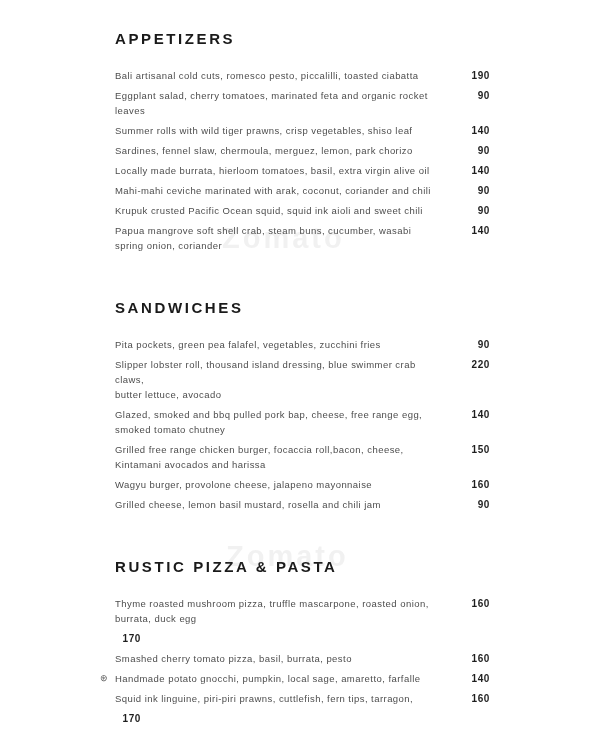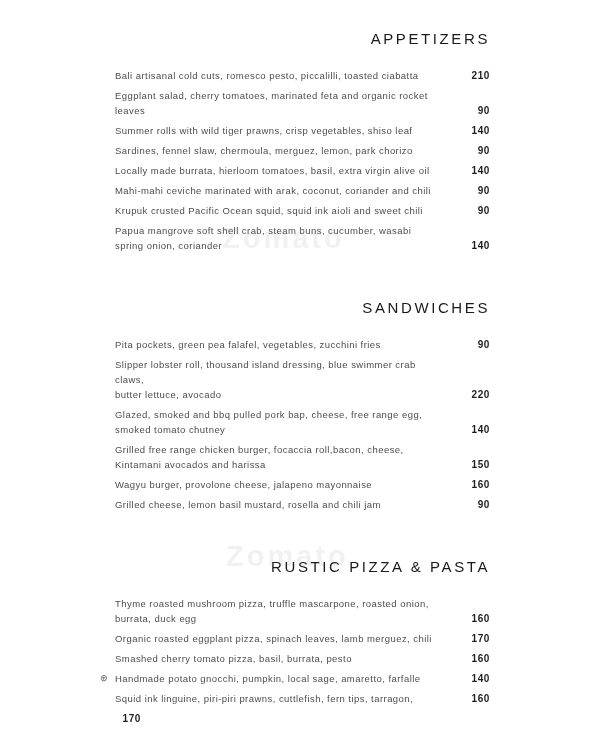--- a/index.html
+++ b/index.html
@@ -23,31 +23,30 @@
     color: rgba(120,120,120,0.10);
     filter: blur(0.6px);
     user-select: none;
     pointer-events: none;
   }
   .watermark.w1 { left: 222px; top: 222px; }
   .watermark.w2 { left: 226px; top: 540px; }
   .section + .section { margin-top: 46px; }
   .section-title {
     font-size: 15px;
-    font-weight: normal;
+    font-weight: bold;
     letter-spacing: 2.6px;
     color: #1a1a1a;
     margin-bottom: 21px;
-    text-align: right;
   }
   .item {
     position: relative;
     display: flex;
     justify-content: space-between;
-    align-items: flex-end;
+    align-items: flex-start;
     gap: 28px;
     margin-bottom: 5px;
   }
   .item-desc {
     flex: 1;
     font-size: 9.5px;
     letter-spacing: 0.45px;
     color: #4d4d4d;
   }
   .item-desc .line { line-height: 15px; }
@@ -79,21 +78,21 @@
   <div class="watermark w2">Zomato</div>
   <div id="sections-root">
   <div class="section">
     <div class="section-title">APPETIZERS</div>
     <div>
   <div class="item">
 
     <div class="item-desc">
               <div class="line">Bali artisanal cold cuts, romesco pesto, piccalilli, toasted ciabatta</div>
             </div>
-    <div class="item-price">210</div>
+    <div class="item-price">190</div>
   </div>
 
   <div class="item">
 
     <div class="item-desc">
               <div class="line">Eggplant salad, cherry tomatoes, marinated feta and organic rocket leaves</div>
             </div>
     <div class="item-price">90</div>
   </div>
 
@@ -211,23 +210,20 @@
 
     <div class="item-desc">
               <div class="line">Thyme roasted mushroom pizza, truffle mascarpone, roasted onion,</div>
               <div class="line">burrata, duck egg</div>
             </div>
     <div class="item-price">160</div>
   </div>
 
   <div class="item">
 
-    <div class="item-desc">
-              <div class="line">Organic roasted eggplant pizza, spinach leaves, lamb merguez, chili</div>
-            </div>
     <div class="item-price">170</div>
   </div>
 
   <div class="item">
 
     <div class="item-desc">
               <div class="line">Smashed cherry tomato pizza, basil, burrata, pesto</div>
             </div>
     <div class="item-price">160</div>
   </div>

